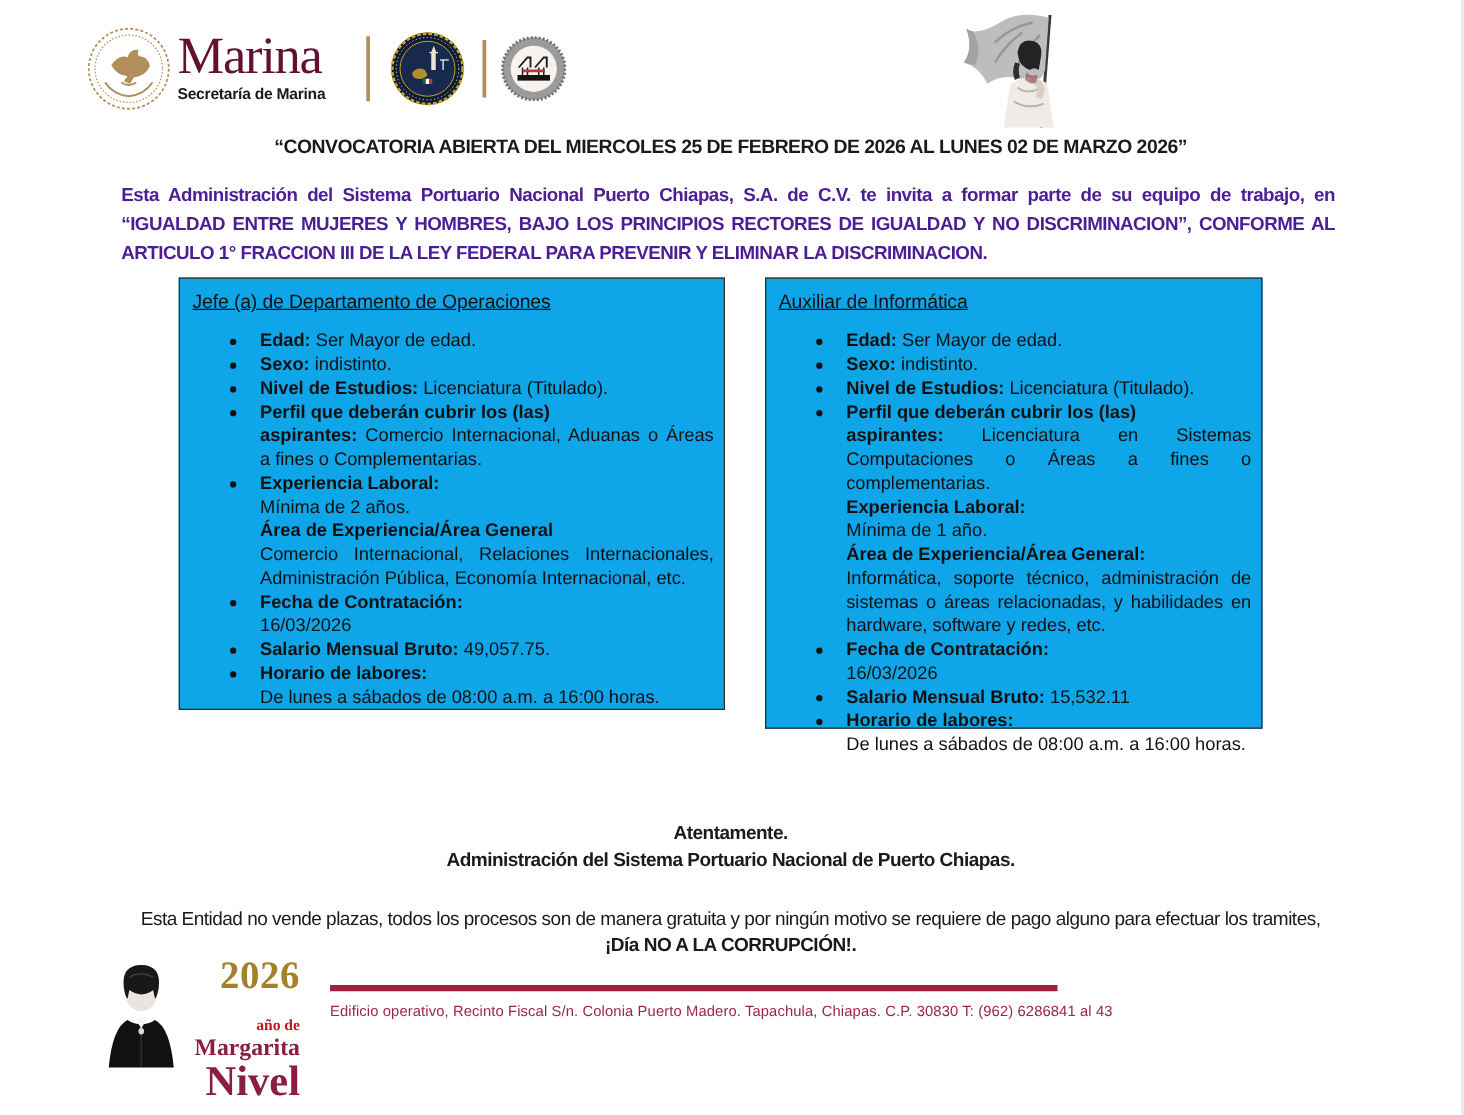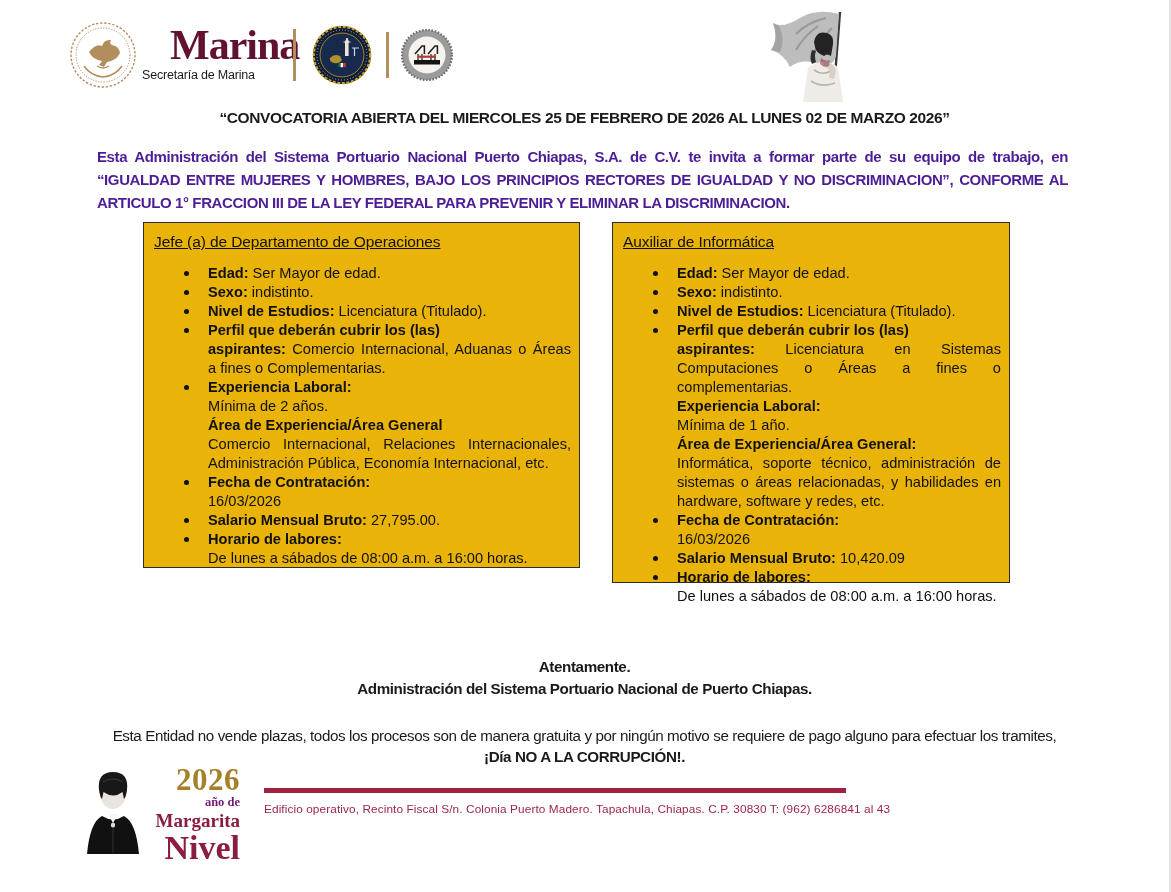--- a/index.html
+++ b/index.html
@@ -7,45 +7,45 @@
   body { width:1171px; height:892px; font-family:"Liberation Sans", sans-serif; }
   .page {
     position:relative; width:1171px; height:892px; background:#fff; overflow:hidden;
     border-right:2px solid #e3e3e3;
   }
 
   
   .emblem { position:absolute; left:69px; top:21px; width:68px; height:68px; }
   .brand { position:absolute; left:142px; top:24px; }
   .brand-name {
-    font-family:"Liberation Serif", serif; font-weight:bold; color:#611232;
-    font-size:42px; line-height:42px; letter-spacing:-1px;margin-left:28px;
-  }
-  .brand-sub { font-size:12.5px; font-weight:normal; color:#1a1a1a; margin-top:2px; letter-spacing:-0.2px; }
+    font-family:"Liberation Serif", serif; font-weight:normal; color:#611232;
+    font-size:42px; line-height:42px; letter-spacing:-1px;
+  }
+  .brand-sub { font-size:12.5px; font-weight:bold; color:#1a1a1a; margin-top:2px; letter-spacing:-0.2px; }
   .vbar { position:absolute; width:3px; background:#B38E5D; }
   .vbar1 { left:293px; top:29px; height:52px; }
   .vbar2 { left:386px; top:32px; height:46px; }
   .seal-navy { position:absolute; left:312px; top:25px; width:60px; height:60px; }
   .seal-port { position:absolute; left:401px; top:29px; width:52px; height:52px; }
   .flag-art { position:absolute; left:766px; top:6px; width:100px; height:102px; }
 
   
   .cond { letter-spacing:-0.4px; }
   .doc-title {
     position:absolute; left:0; top:109px; width:100%; text-align:center;
     font-size:15.5px; font-weight:bold; color:#1a1a1a;
   }
   .intro {
     position:absolute; left:97px; top:145px; width:971px;
     font-size:15px; font-weight:bold; color:#4c1d95;
     line-height:23px; text-align:justify;
   }
 
   
-  .job-box { position:absolute; top:222px; border:1.4px solid #2b2b2b; background:#eab308; }
+  .job-box { position:absolute; top:222px; border:1.4px solid #2b2b2b; background:#0ea5e9; }
   .job-box.left  { left:143px; width:437px; height:346px; }
   .job-box.right { left:612px; width:398px; height:361px; }
   .job-title {
     margin:10px 10px 0 10px; font-size:15.5px; color:#111;
     text-decoration:underline; letter-spacing:-0.1px;
   }
   .job-items { margin-top:13px; font-size:14.6px; line-height:19px; color:#111; }
   .item { position:relative; padding-left:64px; padding-right:8px; }
   .item.justify { text-align:justify; }
   .item.bulleted::before {
@@ -58,21 +58,21 @@
   .contact { position:absolute; left:97px; top:593px; width:980px; font-size:15.2px; line-height:22px; color:#1a1a1a; }
   .email-link { color:#0563C1; font-weight:bold; text-decoration:underline; cursor:pointer; }
   .closing { position:absolute; left:0; top:656px; width:100%; text-align:center; font-size:15.2px; font-weight:bold; line-height:22px; color:#1a1a1a; }
   .notice { position:absolute; left:0; top:725px; width:100%; text-align:center; font-size:15.2px; line-height:21px; color:#1a1a1a; }
   .notice .l2 { font-weight:bold; }
 
   
   .portrait { position:absolute; left:77px; top:762px; width:72px; height:94px; }
   .year-lockup { position:absolute; left:148px; top:764px; width:92px; text-align:right; font-family:"Liberation Serif", serif; line-height:1; }
   .yl-year { font-size:31px; font-weight:bold; color:#A5802B; letter-spacing:0.5px; }
-  .yl-sub  { font-size:12.5px; font-weight:bold; color:#701a75; margin-top:1px; }
+  .yl-sub  { font-size:12.5px; font-weight:bold; color:#b91c1c; margin-top:19px; }
   .yl-m1   { font-size:19px;  font-weight:bold; color:#8A1E41; margin-top:2px; }
   .yl-m2   { font-size:34px;  font-weight:bold; color:#8A1E41; margin-top:1px; }
   .footer-bar { position:absolute; left:264px; top:788px; width:582px; height:5px; background:#9F2241; }
   .footer-address { position:absolute; left:264px; top:802px; width:700px; font-size:11.8px; color:#9D2449; letter-spacing:0.1px; }
 </style>
 </head>
 <body>
 
 <div class="page">
 
@@ -144,34 +144,34 @@
 
   <div class="job-box left">
     <div class="job-title">Jefe (a) de Departamento de Operaciones</div>
     <div class="job-items">
         <div class="item bulleted"><span class="b">Edad:</span><span> Ser Mayor de edad.</span></div>
         <div class="item bulleted"><span class="b">Sexo:</span><span> indistinto.</span></div>
         <div class="item bulleted"><span class="b">Nivel de Estudios:</span><span> Licenciatura (Titulado).</span></div>
         <div class="item bulleted justify"><span class="b">Perfil que deberán cubrir los (las)</span><br><span class="b">aspirantes:</span><span> Comercio Internacional, Aduanas o Áreas a fines o Complementarias.</span></div>
         <div class="item bulleted justify"><span class="b">Experiencia Laboral:</span><br><span>Mínima de 2 años.</span><br><span class="b">Área de Experiencia/Área General</span><br><span>Comercio Internacional, Relaciones Internacionales, Administración Pública, Economía Internacional, etc.</span></div>
         <div class="item bulleted"><span class="b">Fecha de Contratación:</span><br><span>16/03/2026</span></div>
-        <div class="item bulleted"><span class="b">Salario Mensual Bruto:</span><span> 27,795.00.</span></div>
+        <div class="item bulleted"><span class="b">Salario Mensual Bruto:</span><span> 49,057.75.</span></div>
         <div class="item bulleted"><span class="b">Horario de labores:</span><br><span>De lunes a sábados de 08:00 a.m. a 16:00 horas.</span></div>
       </div>
   </div>
 
   <div class="job-box right">
     <div class="job-title">Auxiliar de Informática</div>
     <div class="job-items">
         <div class="item bulleted"><span class="b">Edad:</span><span> Ser Mayor de edad.</span></div>
         <div class="item bulleted"><span class="b">Sexo:</span><span> indistinto.</span></div>
         <div class="item bulleted"><span class="b">Nivel de Estudios:</span><span> Licenciatura (Titulado).</span></div>
         <div class="item bulleted justify"><span class="b">Perfil que deberán cubrir los (las)</span><br><span class="b">aspirantes:</span><span> Licenciatura en Sistemas Computaciones o Áreas a fines o complementarias.</span><br><span class="b">Experiencia Laboral:</span><br><span>Mínima de 1 año.</span><br><span class="b">Área de Experiencia/Área General:</span><br><span>Informática, soporte técnico, administración de sistemas o áreas relacionadas, y habilidades en hardware, software y redes, etc.</span></div>
         <div class="item bulleted"><span class="b">Fecha de Contratación:</span><br><span>16/03/2026</span></div>
-        <div class="item bulleted"><span class="b">Salario Mensual Bruto:</span><span> 10,420.09</span></div>
+        <div class="item bulleted"><span class="b">Salario Mensual Bruto:</span><span> 15,532.11</span></div>
         <div class="item bulleted"><span class="b">Horario de labores:</span><br><span>De lunes a sábados de 08:00 a.m. a 16:00 horas.</span></div>
       </div>
   </div>
 
 
   <div class="closing cond">
     <div>Atentamente.</div>
     <div>Administración del Sistema Portuario Nacional de Puerto Chiapas.</div>
   </div>
 

